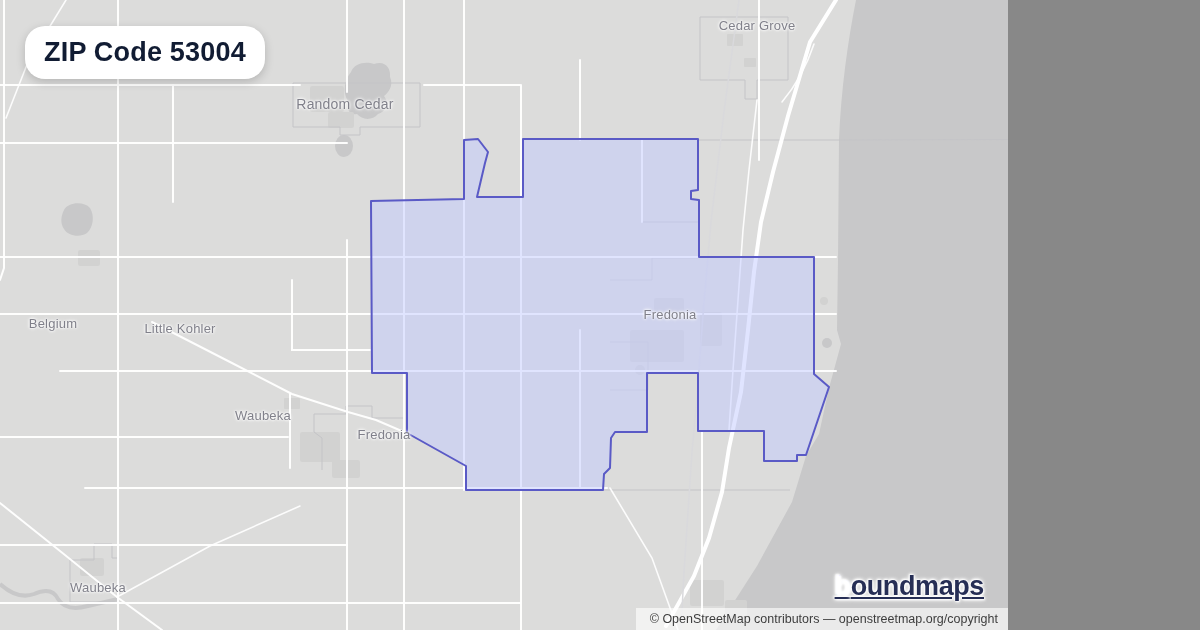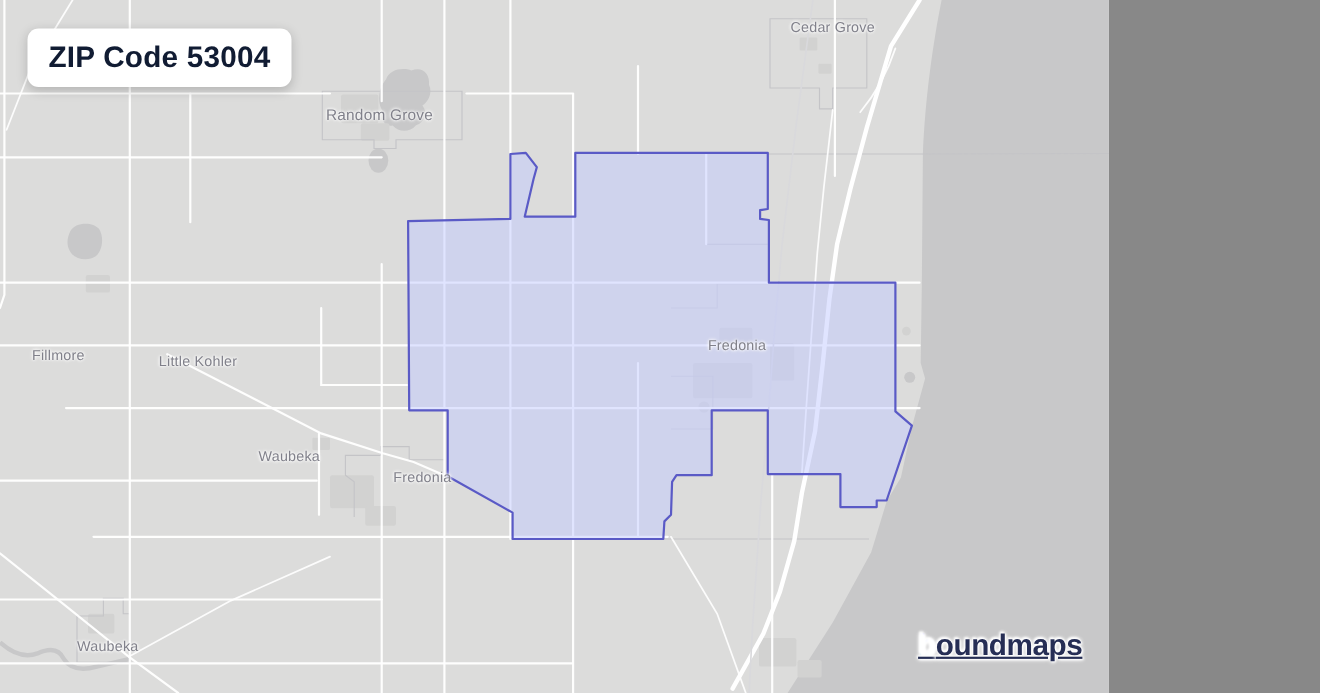--- a/index.html
+++ b/index.html
@@ -25,21 +25,21 @@
     stroke-width:2;stroke-linejoin:round;
   }
   .place-label{
     position:absolute;transform:translate(-50%,-50%);
     color:var(--label-gray,#80808a);font-size:13px;letter-spacing:.2px;
     text-shadow:0 0 2px #fff,0 0 3px #fff,0 0 4px #fff;
     white-space:nowrap;pointer-events:none;
   }
   #title-badge{
     position:absolute;left:25px;top:26px;
-    background:#ffffff;border-radius:10px;padding:11px 19px;
+    background:#ffffff;border-radius:20px;padding:11px 19px;
     box-shadow:0 3px 10px rgba(0,0,0,0.18);
   }
   #title-badge .badge-text{
     font-size:27px;font-weight:bold;color:var(--badge-text,#111c33);
     letter-spacing:.2px;
   }
   #logo{
     position:absolute;top:571px;right:24px;
     font-size:27px;font-weight:bold;color:var(--logo-navy,#262e55);
     letter-spacing:-0.4px;
@@ -139,31 +139,32 @@
         <path class="road-thin" d="M757,100 L749,170 L743,230 L738,300 L733,370 L729,430"></path>
         <path class="road-thin" d="M782,102 Q803,77 814,44"></path>
         <path class="highway" d="M836,0 L810,42 L788,116 L773,172 L761,222 L754,272 L748,330 L741,392 L729,448 L722,492 L709,538 L694,576 L666,626"></path>
         <path class="railway" d="M739,0 L724,112 L711,222 L704,302 L697,396 L692,452 L688,512 L684,572 L681,630"></path>
       </g>
 
       <polygon class="zip-area" points="371,201 464,199 464,140 478,139 488,152 485,163 477,197 523,197 523,139 698,139 698,190 691,191 691,199 699,200 699,257 814,257 814,374 829,387 806,455 797,455 797,461 764,461 764,431 698,431 698,373 647,373 647,432 615,432 611,438 610,468 604,474 603,490 466,490 466,466 407,433 407,373 372,373"></polygon>
     </svg>
 
     <div class="place-label" style="left:757px;top:25px;">Cedar Grove</div>
-    <div class="place-label" style="left:345px;top:104px;font-size:14px;">Random Grove</div>
-    <div class="place-label" style="left:53px;top:323px;">Fillmore</div>
+    <div class="place-label" style="left:345px;top:104px;font-size:14px;">Random Cedar</div>
+    <div class="place-label" style="left:53px;top:323px;">Belgium</div>
     <div class="place-label" style="left:180px;top:328px;">Little Kohler</div>
     <div class="place-label" style="left:670px;top:314px;">Fredonia</div>
     <div class="place-label" style="left:263px;top:415px;">Waubeka</div>
     <div class="place-label" style="left:384px;top:434px;">Fredonia</div>
     <div class="place-label" style="left:98px;top:587px;">Waubeka</div>
   </div>
 
   <div id="title-badge">
     <span class="badge-text">ZIP Code 53004</span>
   </div>
 
   <div id="logo">
     <span class="logo-b">b</span><span>oundmaps</span>
   </div>
 
+  <div id="attribution">© OpenStreetMap contributors — openstreetmap.org/copyright</div>
 
 </div>
 
 </body></html>

